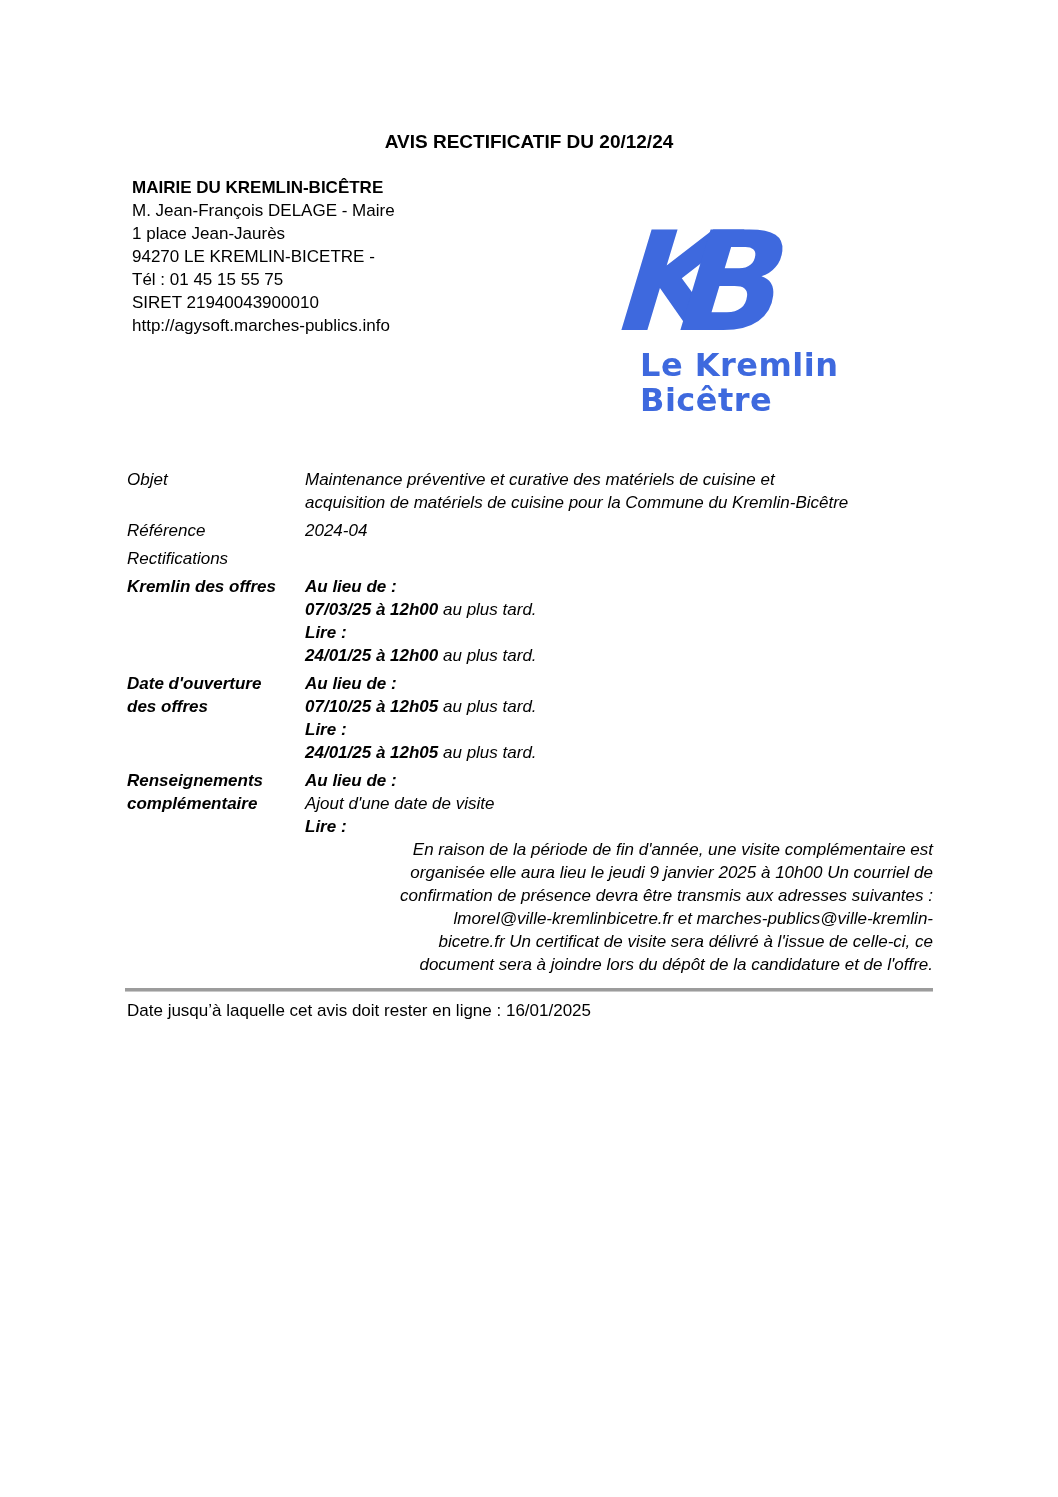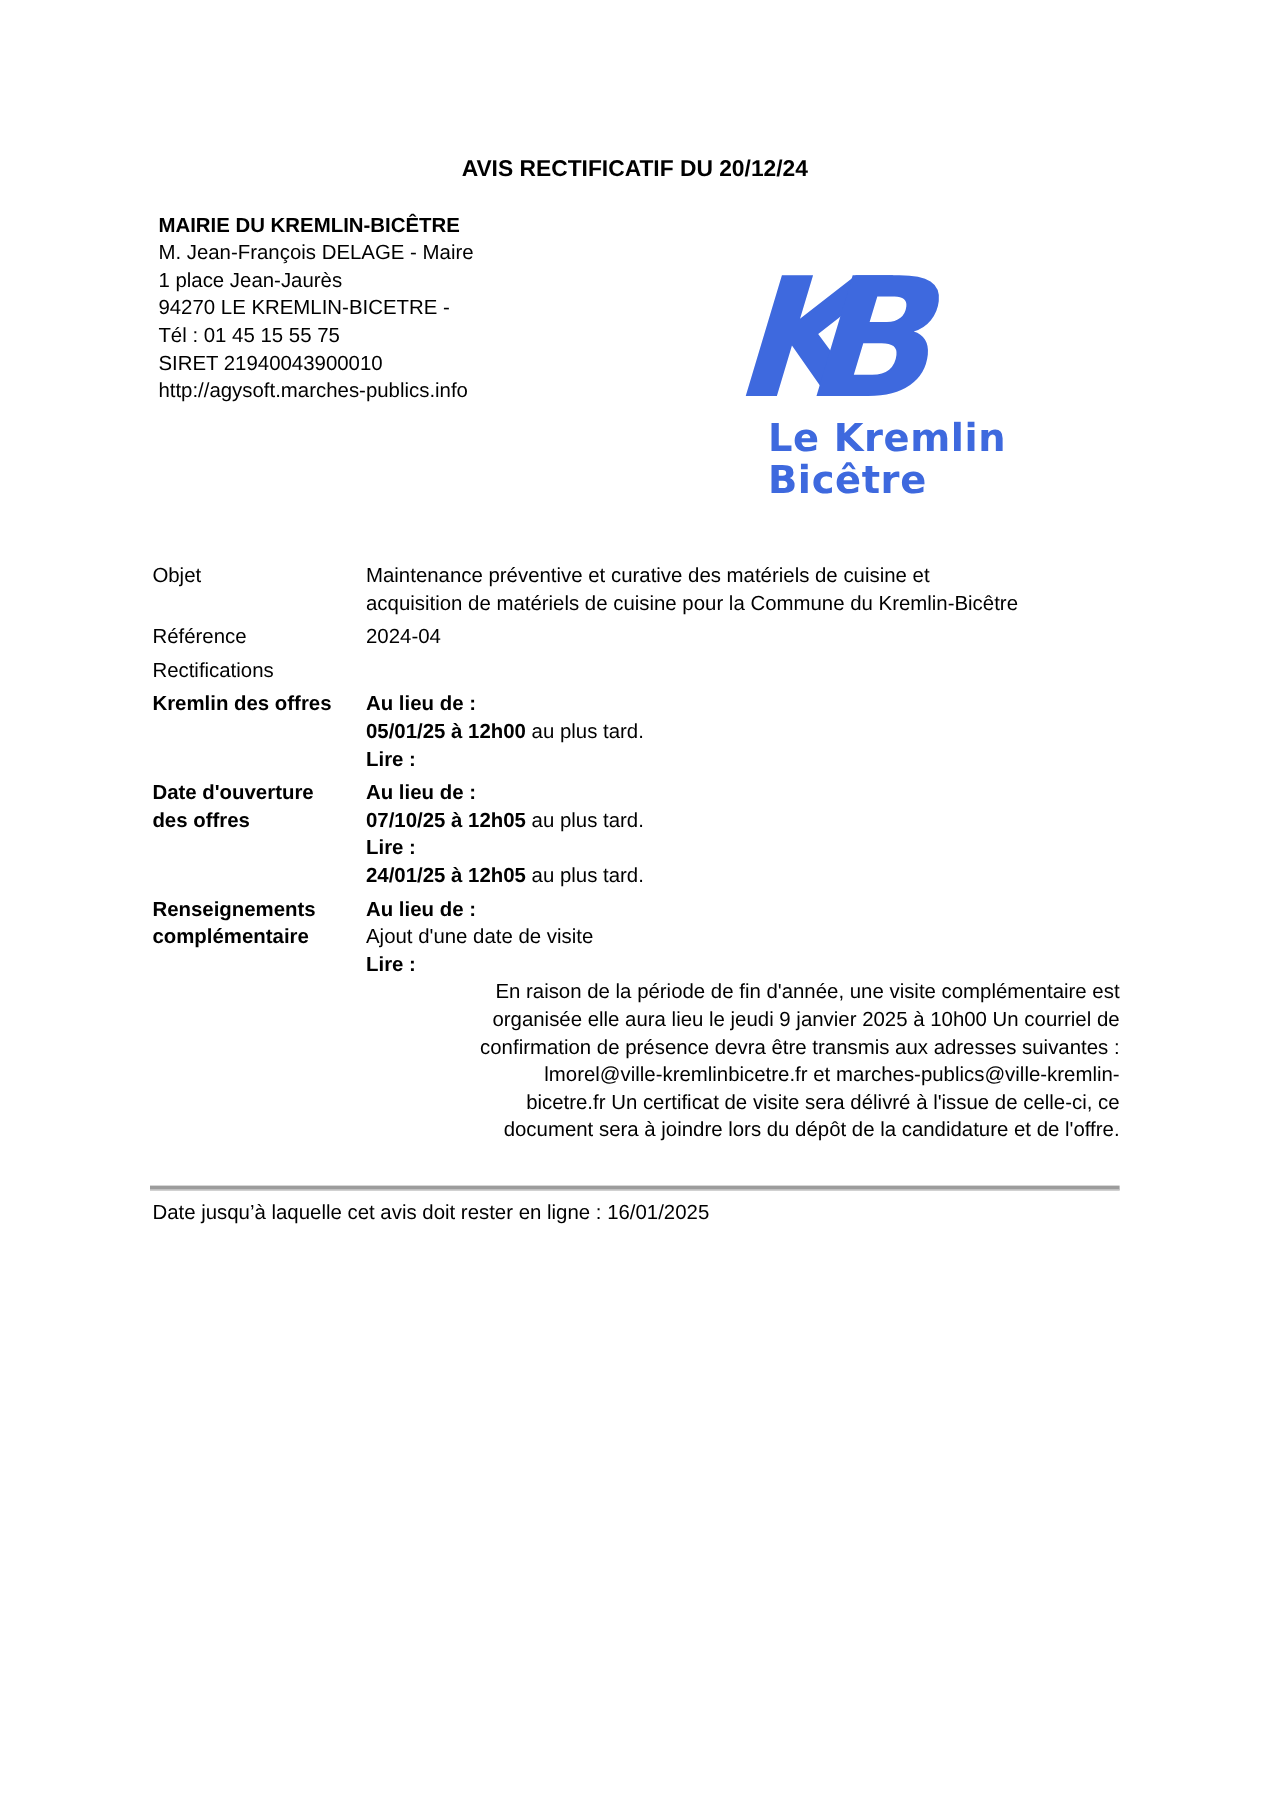--- a/index.html
+++ b/index.html
@@ -67,21 +67,21 @@
     letter-spacing:0.5px;
   }
 
   
   .doc-table {
     position:absolute;
     left:127px; top:468px;
     width:806px;
   }
   .row { display:flex; margin-bottom:5px; }
-  .cell { line-height:23px; }
+  .cell { line-height:23px;font-style:italic; }
   .label {
     flex:none;
     width:178px;
     white-space:pre-line;
     padding-right:6px;
   }
   .label.bold { font-weight:bold; }
   .value { flex:1; }
   .vl { line-height:23px; }
   .b { font-weight:bold; }
@@ -142,22 +142,23 @@
 
     <div class="row">
       <div class="cell label">Rectifications</div>
       <div class="cell value"></div>
     </div>
 
     <div class="row">
       <div class="cell label bold">Kremlin des offres</div>
       <div class="cell value">
         <div class="vl"><span class="b">Au lieu de :</span></div>
-        <div class="vl"><span class="b">05/01/25 à 12h00</span><span> au plus tard.</span></div>
+        <div class="vl"><span class="b">07/03/25 à 12h00</span><span> au plus tard.</span></div>
         <div class="vl"><span class="b">Lire :</span></div>
+        <div class="vl"><span class="b">24/01/25 à 12h00</span><span> au plus tard.</span></div>
       </div>
     </div>
 
     <div class="row">
       <div class="cell label bold">Date d'ouverture
 des offres</div>
       <div class="cell value">
         <div class="vl"><span class="b">Au lieu de :</span></div>
         <div class="vl"><span class="b">07/10/25 à 12h05</span><span> au plus tard.</span></div>
         <div class="vl"><span class="b">Lire :</span></div>

